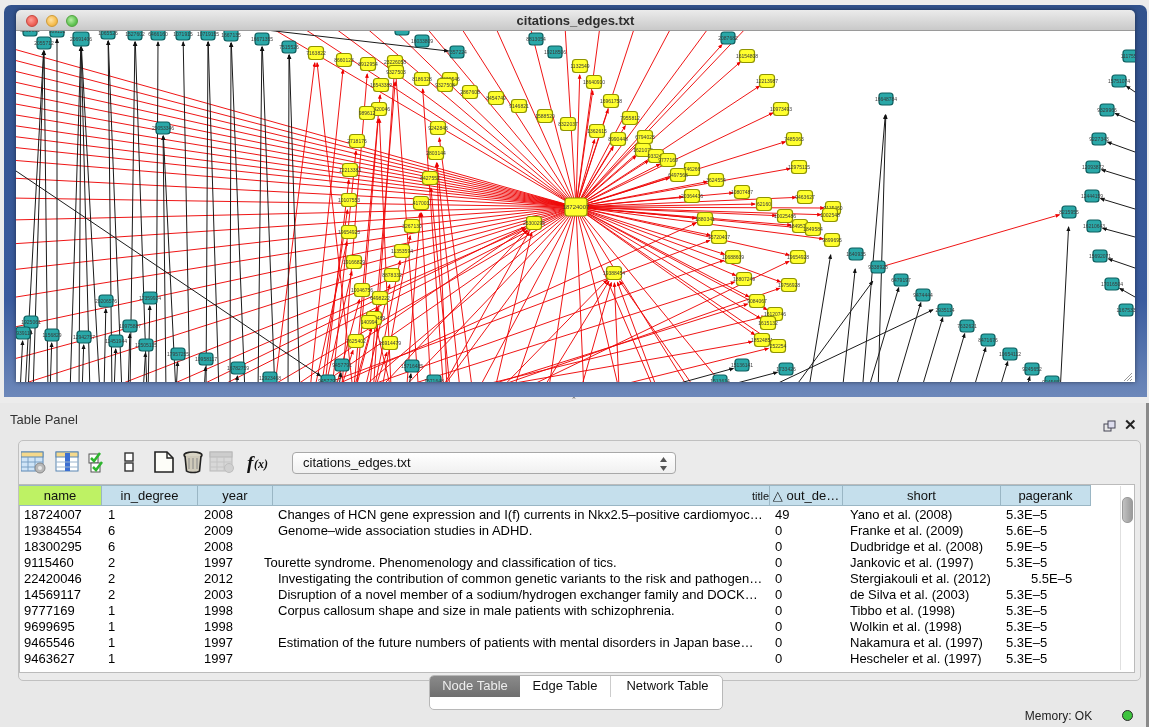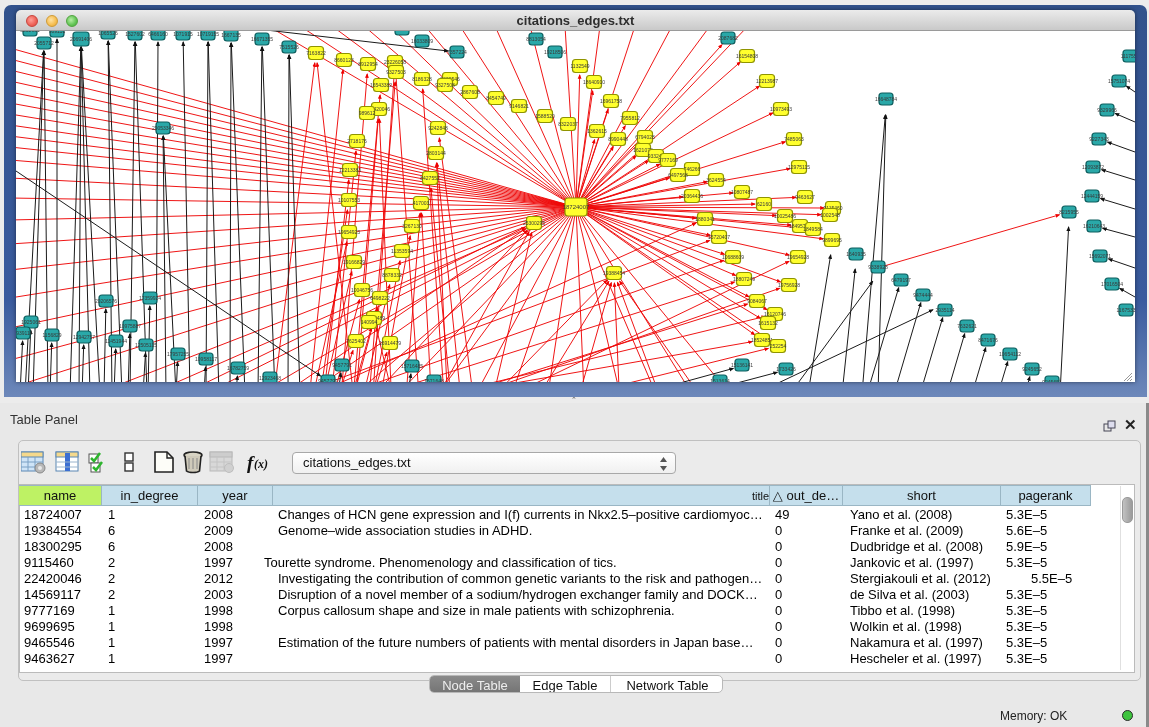--- a/index.html
+++ b/index.html
@@ -694,21 +694,21 @@
       <span class="abs" style="left:185px">1997</span>
       <span class="abs" style="left:756px">0</span>
       <span class="abs" style="left:831px">Hescheler et al. (1997)</span>
       <span class="abs" style="left:987px">5.3E–5</span>
     </div>
 
   <div class="abs" style="left:1120px;top:486px;width:1px;height:184px;background:#e0e0e0"></div>
 
   <div class="abs" style="left:1122px;top:497px;width:11px;height:26px;background:linear-gradient(90deg,#c2c2c2,#9a9a9a);border:1px solid #9a9a9a;border-radius:5px"></div>
 
-  <div class="abs" style="left:429px;top:675px;width:294px;height:18px;border:1px solid #b8b8b8;border-radius:5px;background:#fff;overflow:hidden;font-size:13px">
+  <div class="abs" style="left:429px;top:675px;width:294px;height:35px;border:1px solid #b8b8b8;border-radius:5px;background:#fff;overflow:hidden;font-size:13px">
     <div class="abs" style="left:0;top:0;width:90px;height:21px;background:linear-gradient(#8a8a8a,#6f6f6f);color:#eee;text-align:center;line-height:20px">Node Table</div>
     <div class="abs" style="left:90px;top:0;width:91px;height:21px;border-right:1px solid #ccc;color:#111;text-align:center;line-height:20px">Edge Table</div>
     <div class="abs" style="left:181px;top:0;width:113px;height:21px;color:#111;text-align:center;line-height:20px">Network Table</div>
   </div>
 
-  <div class="abs" style="left:1000px;top:709px;width:117px;text-align:left;font-size:12px;color:#222">Memory: OK</div>
+  <div class="abs" style="left:1000px;top:709px;width:117px;text-align:center;font-size:12px;color:#222">Memory: OK</div>
   <div class="abs" style="left:1122px;top:710px;width:11px;height:11px;border-radius:6px;background:#3ec43e;border:1px solid #2a2a2a"></div>
   <div class="abs" style="left:1146px;top:403px;width:3px;height:324px;background:#8a8a8a"></div>
 </div>
 </body></html>

